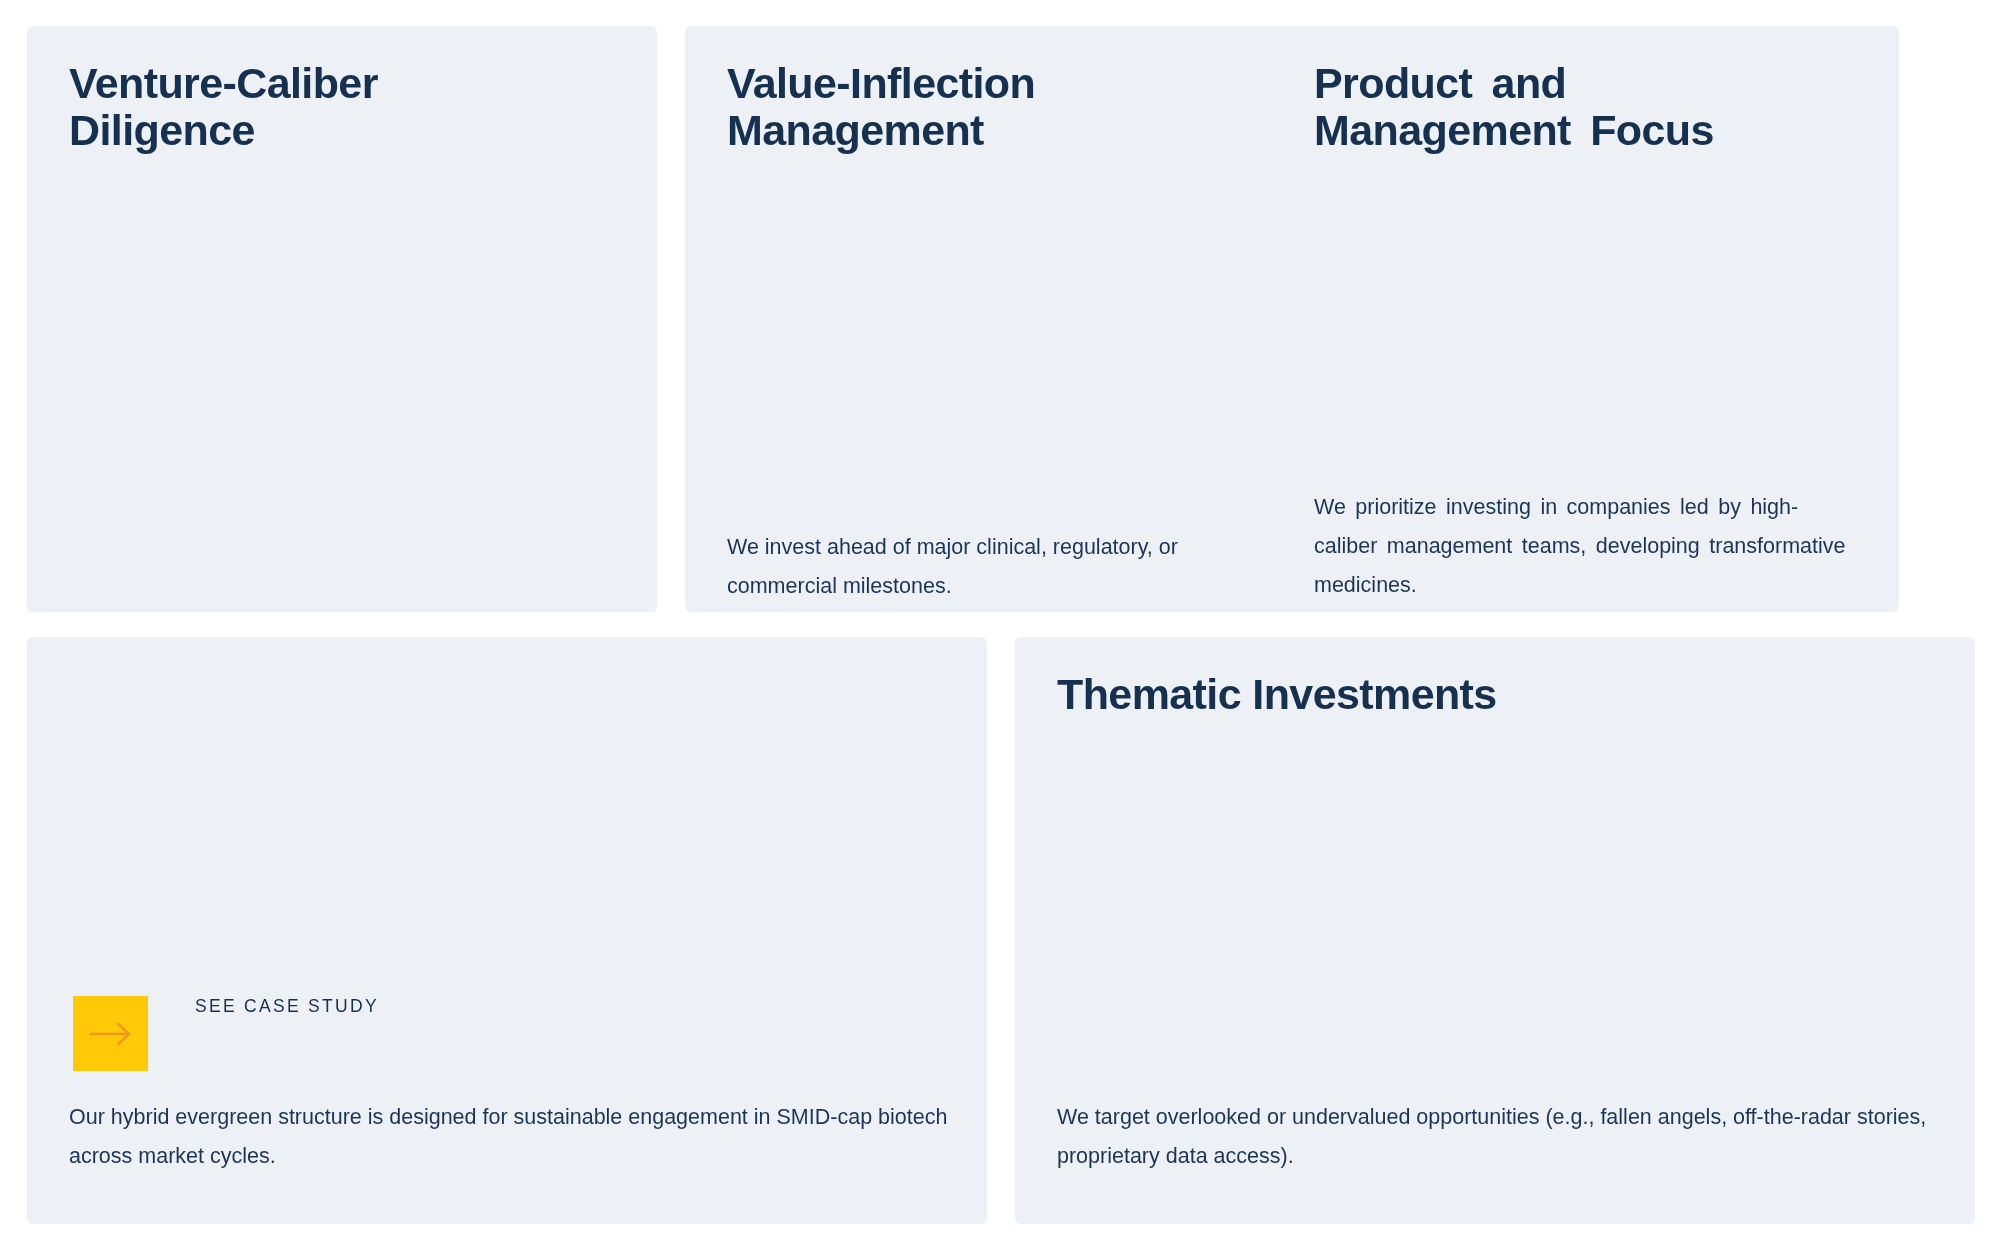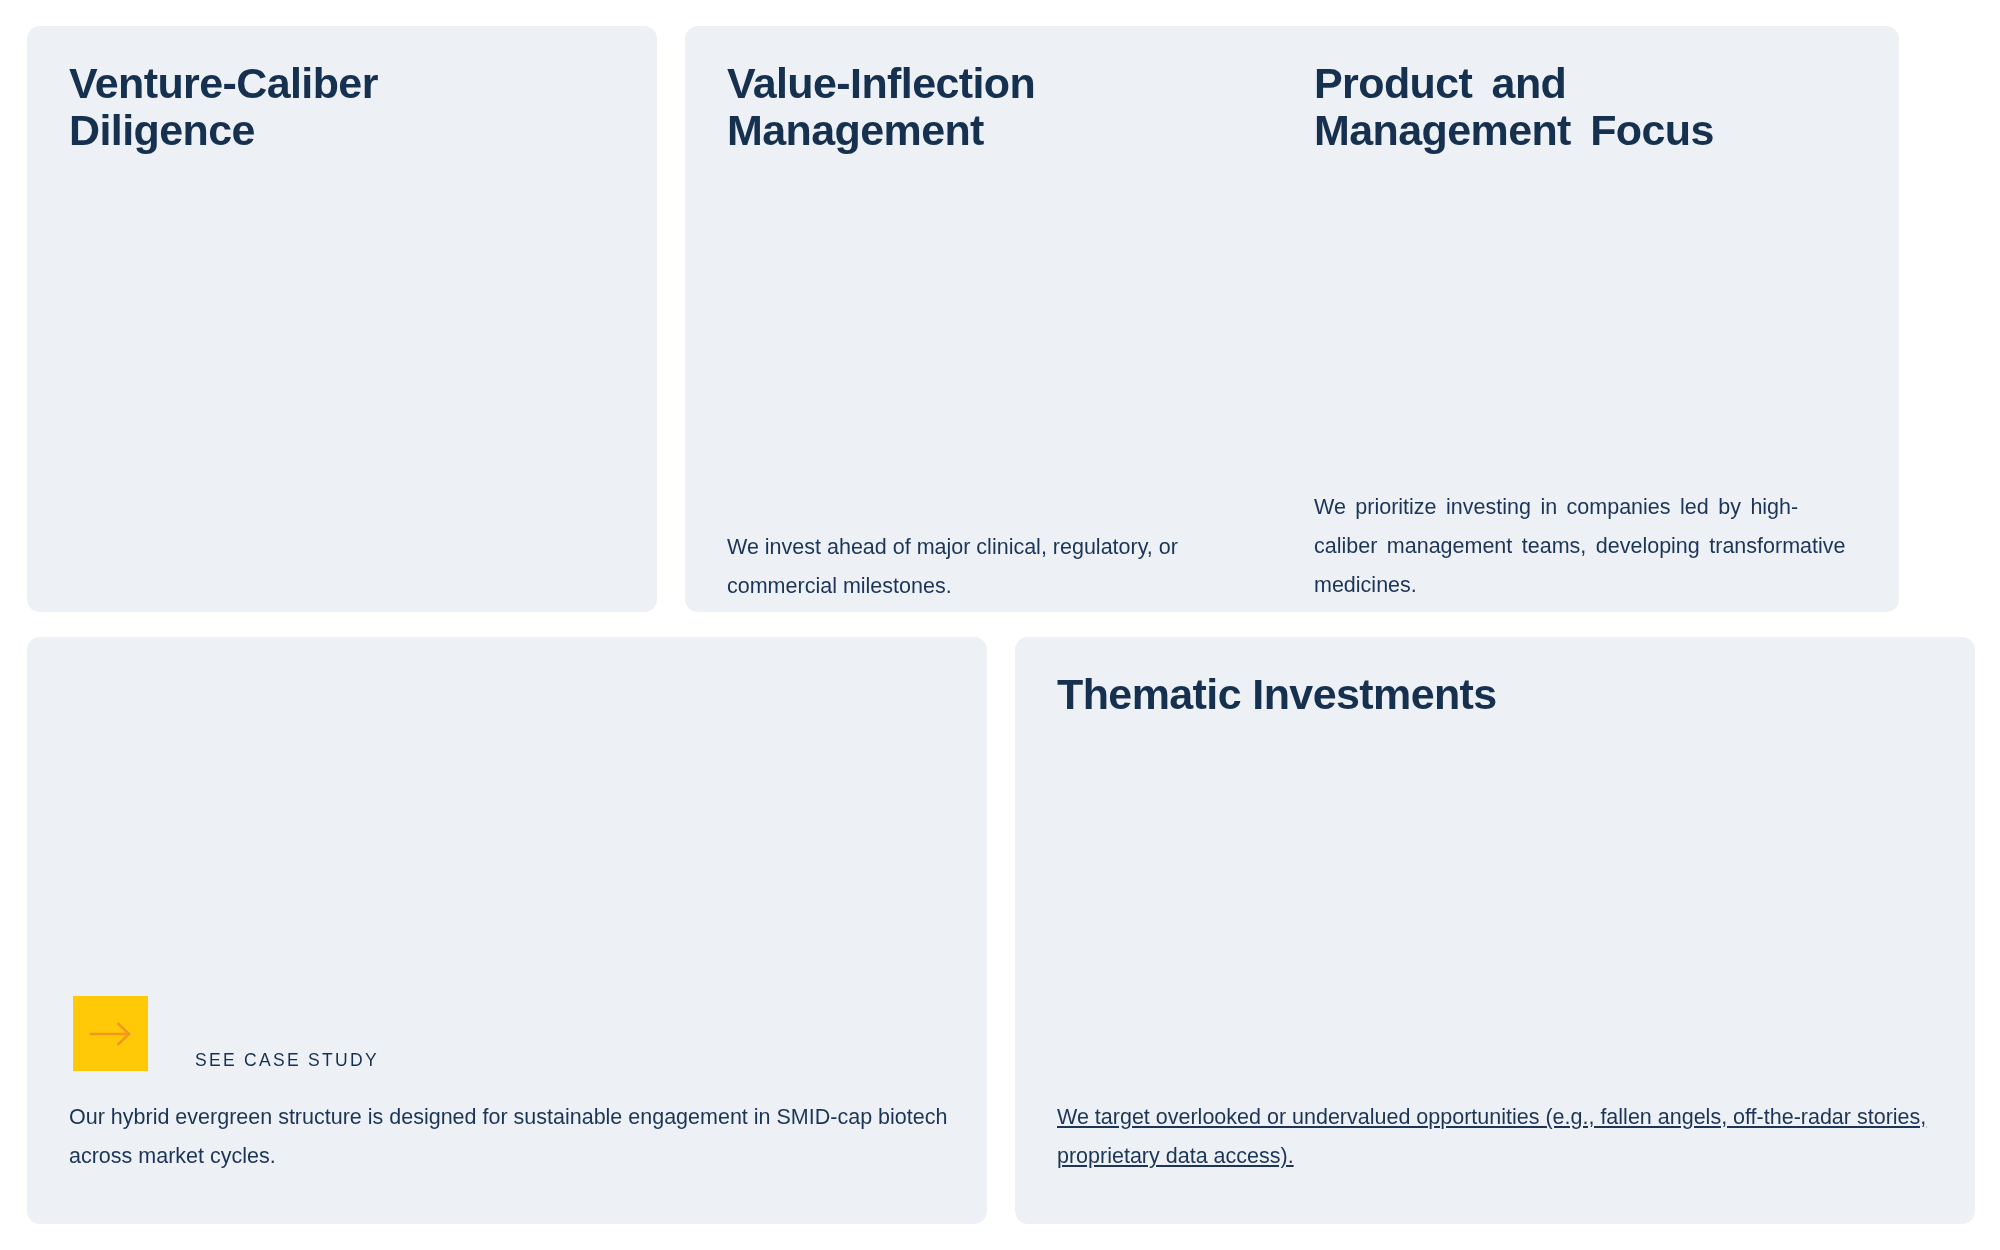--- a/index.html
+++ b/index.html
@@ -18,21 +18,21 @@
     position: relative;
     width: 2000px;
     height: 1250px;
     background: #ffffff;
     overflow: hidden;
   }
 
   .card {
     position: absolute;
     background: #edf0f5;
-    border-radius: 13px;
+    border-radius: 6px;
     box-sizing: border-box;
     overflow: hidden;
   }
 
   
   .card-r1 { top: 26px; height: 586px; }
   .card-a { left: 27px;   width: 630px; }
   .card-b { left: 685px;  width: 636px; }
   .card-c { left: 1272px; width: 627px; padding-left: 12px; }
 
@@ -63,32 +63,32 @@
     line-height: 39px;
     font-weight: 400;
     color: #1c3557;
     white-space: pre-line;
   }
 
   .card-a .card-body { top: 462px; width: 520px; }
   .card-b .card-body { top: 502px; width: 500px; }
   .card-c .card-body { top: 462px; width: 545px; word-spacing: 3.5px; }
   .card-d .card-body { top: 1098px; width: 900px; }
-  .card-e .card-body { top: 1098px; width: 880px; text-decoration: underline; }
+  .card-e .card-body { top: 1098px; width: 880px; }
 
   
   .card-d .card-body, .card-e .card-body { top: 461px; }
 
   
   .cta {
     position: absolute;
     left: 46px;
     top: 359px;
     display: flex;
-    align-items: flex-end;
+    align-items: flex-start;
     cursor: pointer;
     text-decoration: none;
   }
   .cta-square {
     width: 75px;
     height: 75px;
     background: #ffc907;
     display: flex;
     align-items: center;
     justify-content: center;

